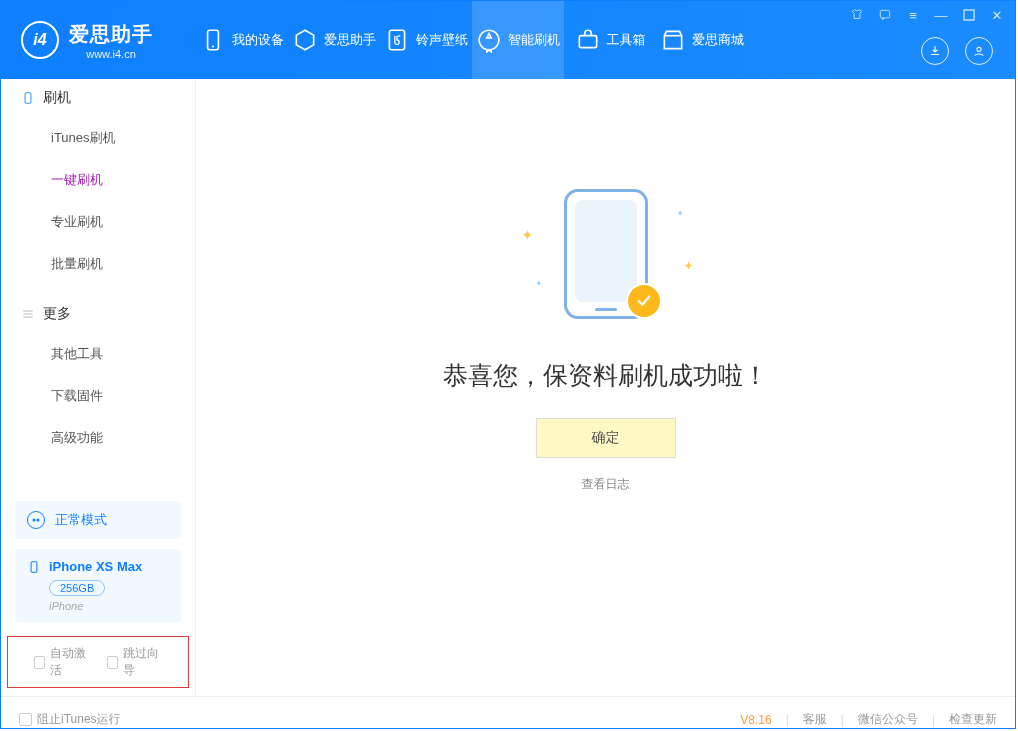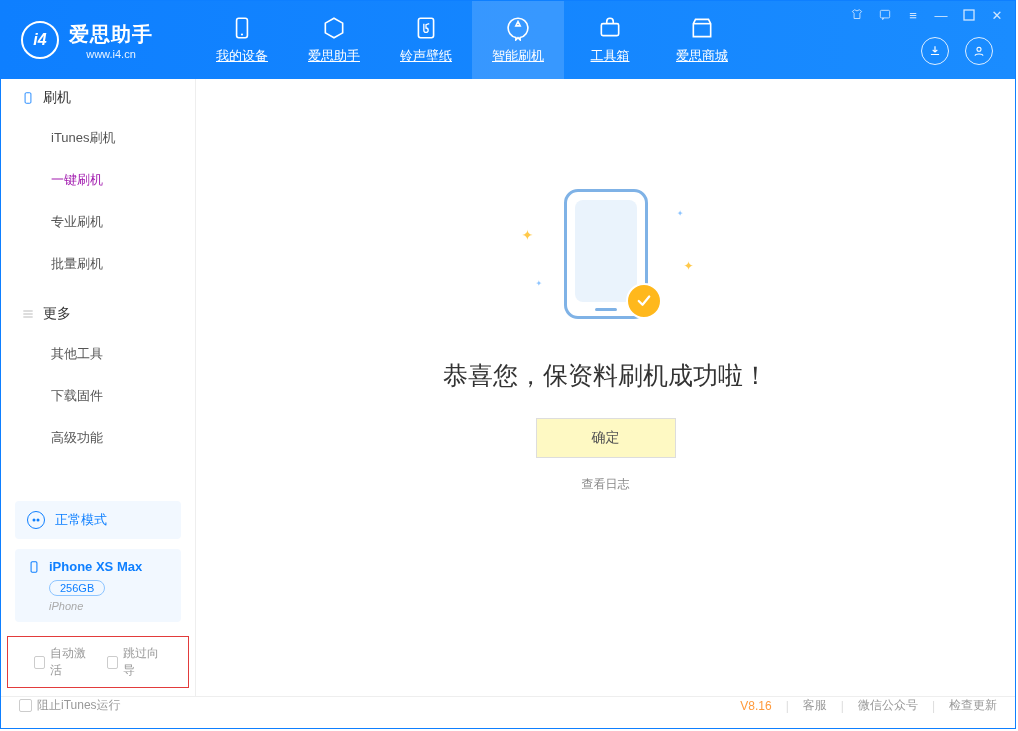--- a/index.html
+++ b/index.html
@@ -52,26 +52,25 @@
 .logo-title { font-size: 20px; font-weight: bold; letter-spacing: 1px; }
 .logo-url { font-size: 11px; opacity: 0.9; }
 .nav-tabs {
   display: flex;
   height: 100%;
 }
 .nav-tab {
   width: 92px;
   height: 100%;
   display: flex;
-  flex-direction: column;
+  flex-direction: row;
   align-items: center;
   justify-content: center;
   cursor: pointer;
   gap: 6px;
-  text-decoration: underline;
 }
 .nav-tab.active {
   background: rgba(255,255,255,0.15);
 }
 .nav-tab svg { width: 26px; height: 26px; }
 .nav-tab-label { font-size: 13px; }
 .titlebar-controls {
   position: absolute;
   top: 6px;
   right: 10px;
@@ -259,21 +258,21 @@
   margin-top: 18px;
   color: #888;
   font-size: 12px;
   cursor: pointer;
 }
 
 .footer {
   height: 32px;
   border-top: 1px solid #eee;
   display: flex;
-  align-items: flex-start;
+  align-items: flex-end;
   padding: 0 18px;
   font-size: 12px;
   color: #999;
 }
 .footer .left {
   display: flex; align-items: center; gap: 6px;
 }
 .footer .right {
   margin-left: auto;
   display: flex;

